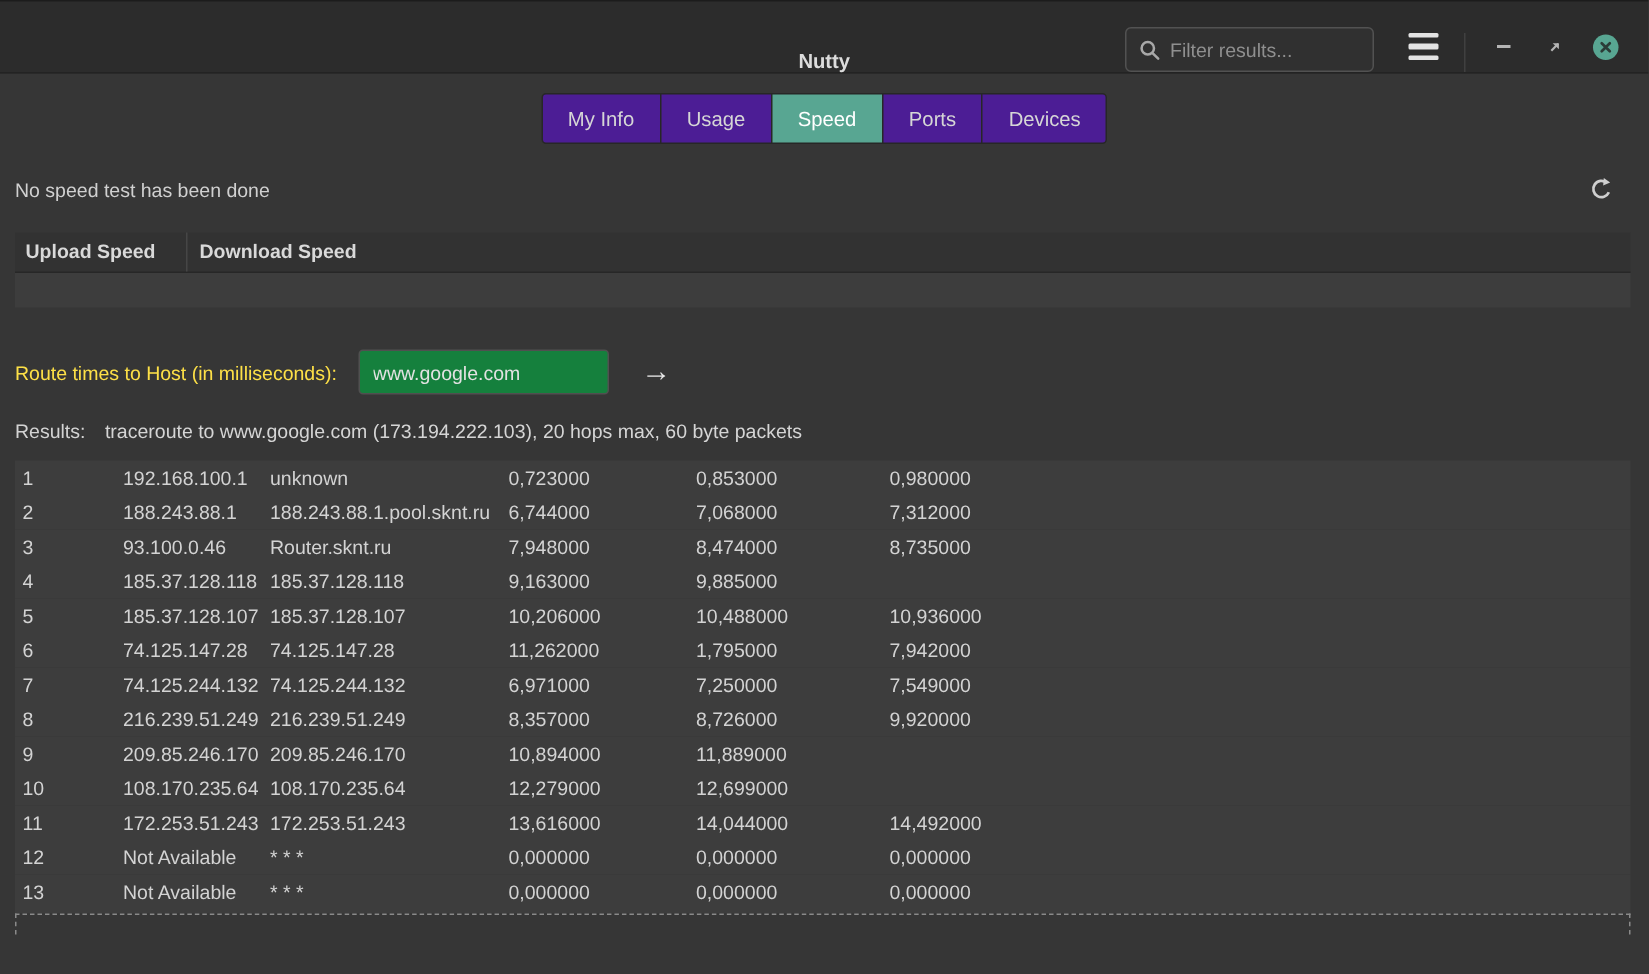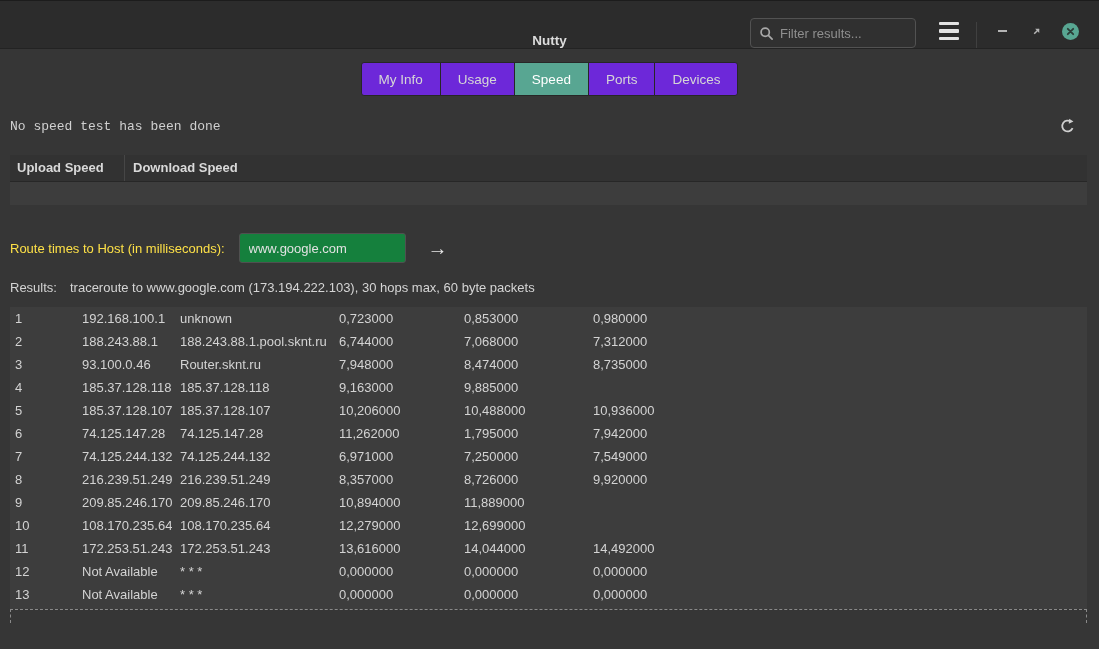--- a/index.html
+++ b/index.html
@@ -78,41 +78,41 @@
 
   
   .tabbar {
     margin-top: 13px;
     display: flex;
     justify-content: center;
   }
   .tab {
     height: 34px;
     padding: 0 17px;
-    background: #6d28d9;
+    background: #4c1d95;
     border: 1px solid #272727;
     margin-left: -1px;
     color: #d6d6d6;
     font-family: inherit;
     font-size: 13.5px;
     cursor: pointer;
   }
   .tab:first-child { border-radius: 3px 0 0 3px; margin-left: 0; }
   .tab:last-child { border-radius: 0 3px 3px 0; }
   .tab.active { background: var(--accent); color: #ffffff; }
 
   
   .status-row {
     margin-top: 16px;
     height: 28px;
     display: flex;
     align-items: center;
     padding: 0 19px 0 10px;
   }
-  .status-text { color: #d0d0d0; font-family: Liberation Mono, monospace; }
+  .status-text { color: #d0d0d0; }
   .refresh-btn {
     margin-left: auto;
     width: 26px; height: 26px;
     background: transparent; border: none;
     display: flex; align-items: center; justify-content: center;
     cursor: pointer;
   }
 
   
   .gtable { margin: 0 12px 0 10px; }
@@ -268,21 +268,21 @@
 <div class="route-row">
   <span class="route-label">Route times to Host (in milliseconds):</span>
   <input class="host-input" type="text" value="www.google.com" style="">
   <button class="go-btn">
     <span>→</span>
   </button>
 </div>
 
 <div class="results-row">
   <span>Results:</span>
-  <span class="results-text">traceroute to www.google.com (173.194.222.103), 30 hops max, 60 byte packets</span>
+  <span class="results-text">traceroute to www.google.com (173.194.222.103), 20 hops max, 60 byte packets</span>
 </div>
 
 <div class="gtable hops-table">
     <div class="trow">
       <div class="cell c0">1</div>
       <div class="cell c1">192.168.100.1</div>
       <div class="cell c2">unknown</div>
       <div class="cell c3">0,723000</div>
       <div class="cell c4">0,853000</div>
       <div class="cell c5">0,980000</div>

